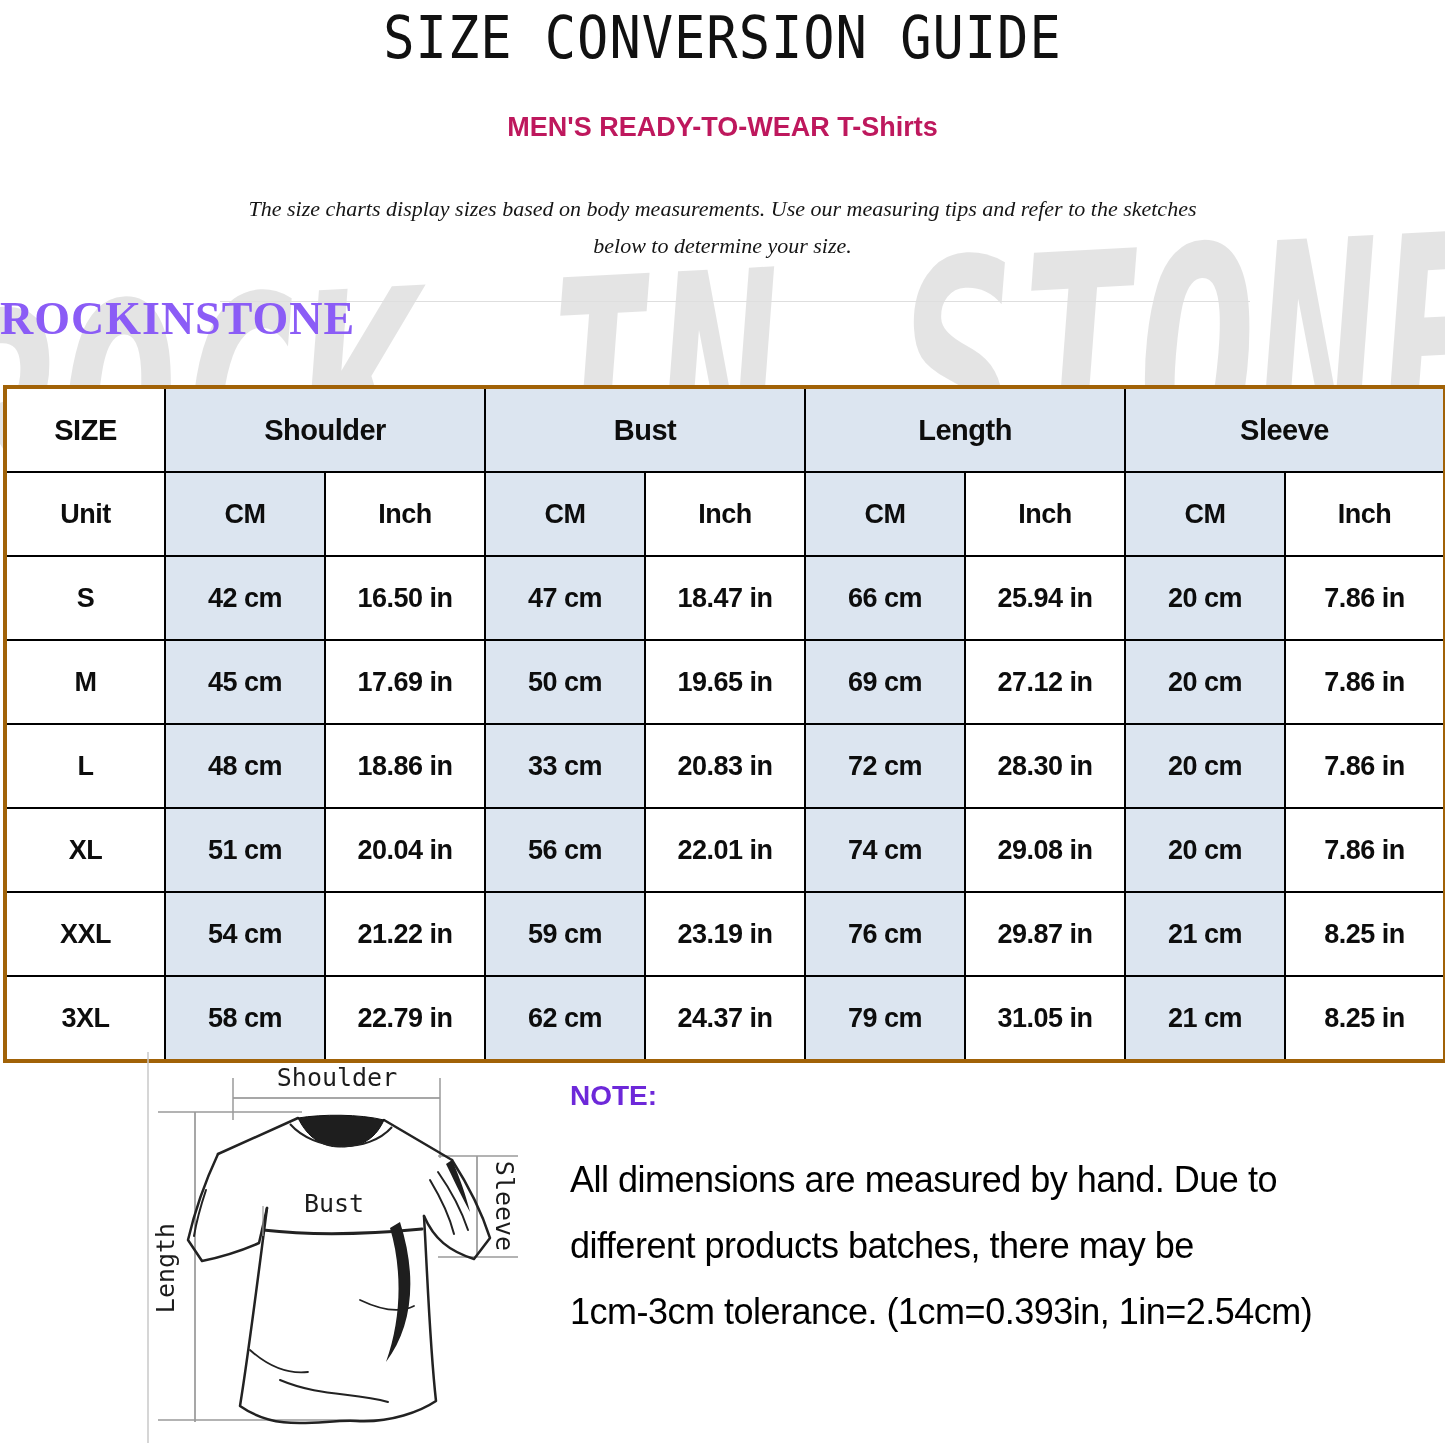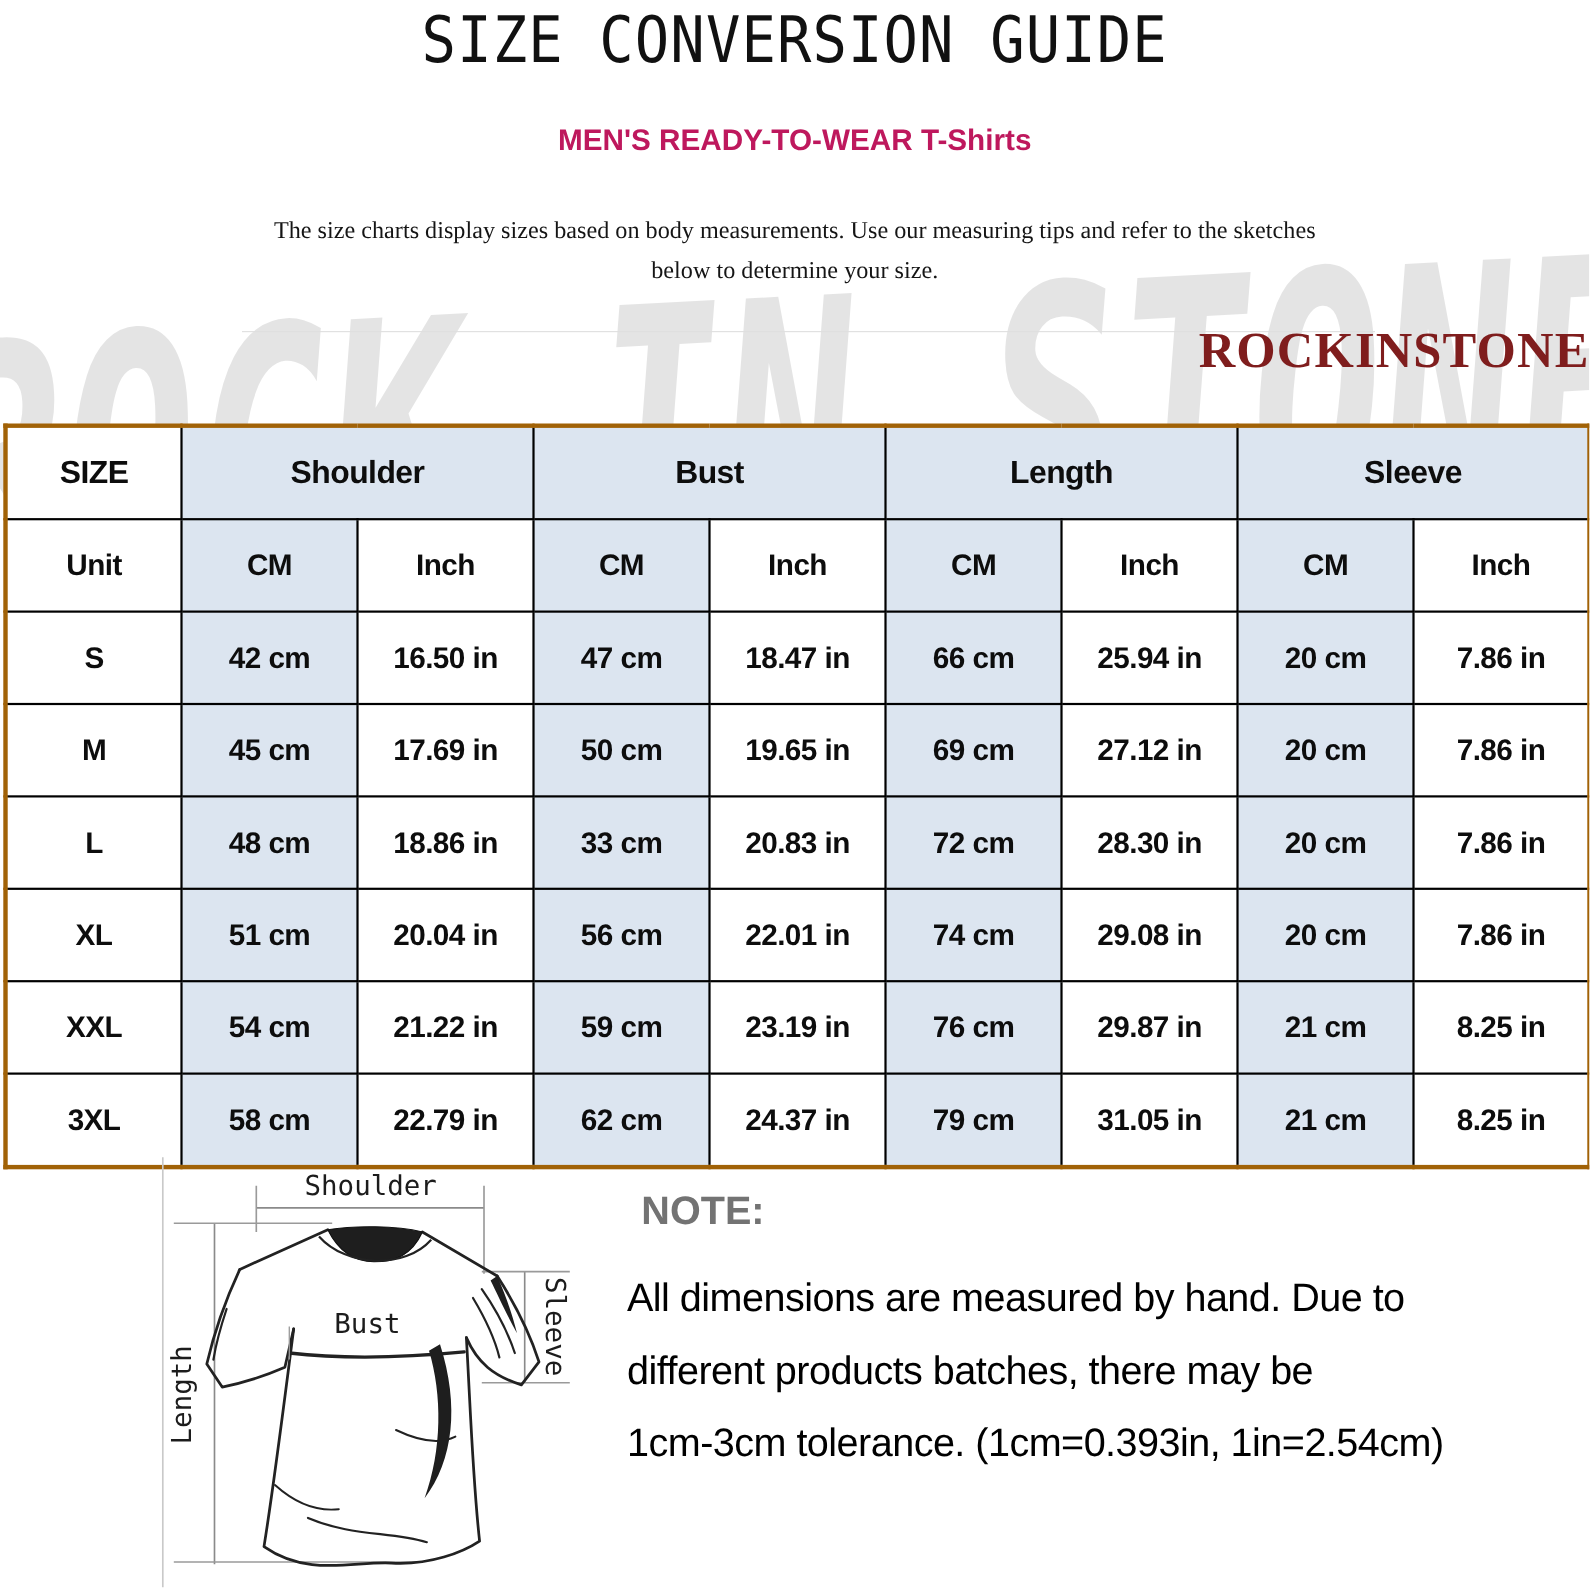--- a/index.html
+++ b/index.html
@@ -6,42 +6,42 @@
   #page{position:relative;width:1445px;height:1445px;background:#ffffff;overflow:hidden;
         font-family:"Liberation Sans",sans-serif;color:#0d0d0d;}
 
   
   .title{position:absolute;top:4px;left:0;right:0;text-align:center;
          font-family:"DejaVu Sans Mono",monospace;font-size:52px;font-weight:500;
          letter-spacing:1px;transform:scaleY(1.12);transform-origin:top center;color:#111;}
   .subtitle{position:absolute;top:112px;left:0;right:0;text-align:center;
             font-size:27px;font-weight:bold;color:#be185d;}
   .desc{position:absolute;top:190px;left:0;right:0;text-align:center;
-        font-family:"Liberation Serif",serif;font-size:22px;
+        font-family:"Liberation Serif",serif;font-style:italic;font-size:22px;
         line-height:37px;color:#151515;}
-  .brand{position:absolute;top:292px;left:0;right:0;text-align:right;
+  .brand{position:absolute;top:292px;left:0;right:0;text-align:left;
          font-family:"Liberation Serif",serif;font-size:46px;font-weight:bold;
-         letter-spacing:1px;color:#7f1d1d;}
+         letter-spacing:1px;color:#8b5cf6;}
   .rule{position:absolute;top:301px;left:220px;width:1030px;height:0;
         border-top:1px solid #dedede;}
   .watermark{position:absolute;top:158px;left:0;width:1445px;height:430px;pointer-events:none;}
 
   
   table.size{position:absolute;left:3px;top:385px;width:1440px;
              border-collapse:collapse;table-layout:fixed;
              border:4px solid #a16207;}
   table.size td{border:2px solid #000;text-align:center;vertical-align:middle;
                 font-weight:bold;font-size:27px;letter-spacing:-0.5px;
                 padding:0;height:82px;background:#ffffff;color:#0d0d0d;}
   table.size td.group{font-size:29px;}
   table.size td.blue{background:#dce5f0;}
 
   
   .tshirt{position:absolute;left:130px;top:1050px;}
-  .note-title{position:absolute;left:570px;top:1080px;font-size:36px;font-weight:bold;color:#737373;margin-left:13px;}
+  .note-title{position:absolute;left:570px;top:1080px;font-size:28px;font-weight:bold;color:#6d28d9;}
   .note-lines{position:absolute;left:570px;top:1147px;font-size:36px;font-weight:normal;
               line-height:66px;letter-spacing:-0.5px;color:#000;white-space:nowrap;}
   svg text{font-family:"DejaVu Sans Mono",monospace;}
 </style>
 </head>
 <body>
 
 <div id="page">
 
   <svg class="watermark" viewBox="0 0 1445 430">

